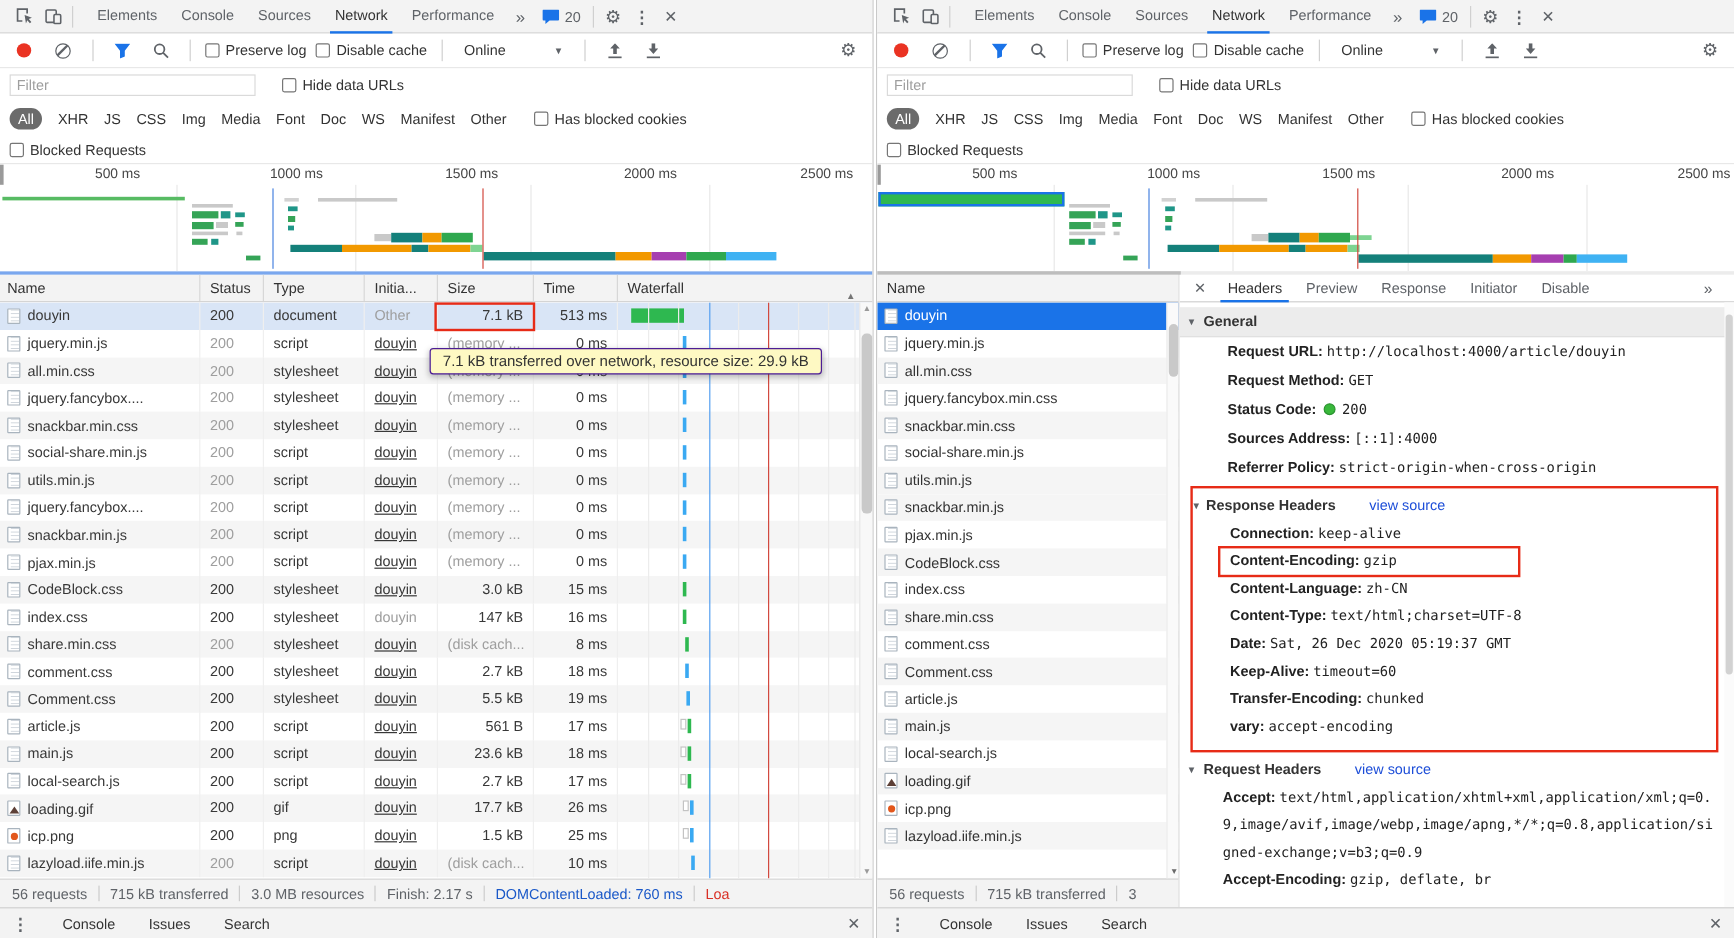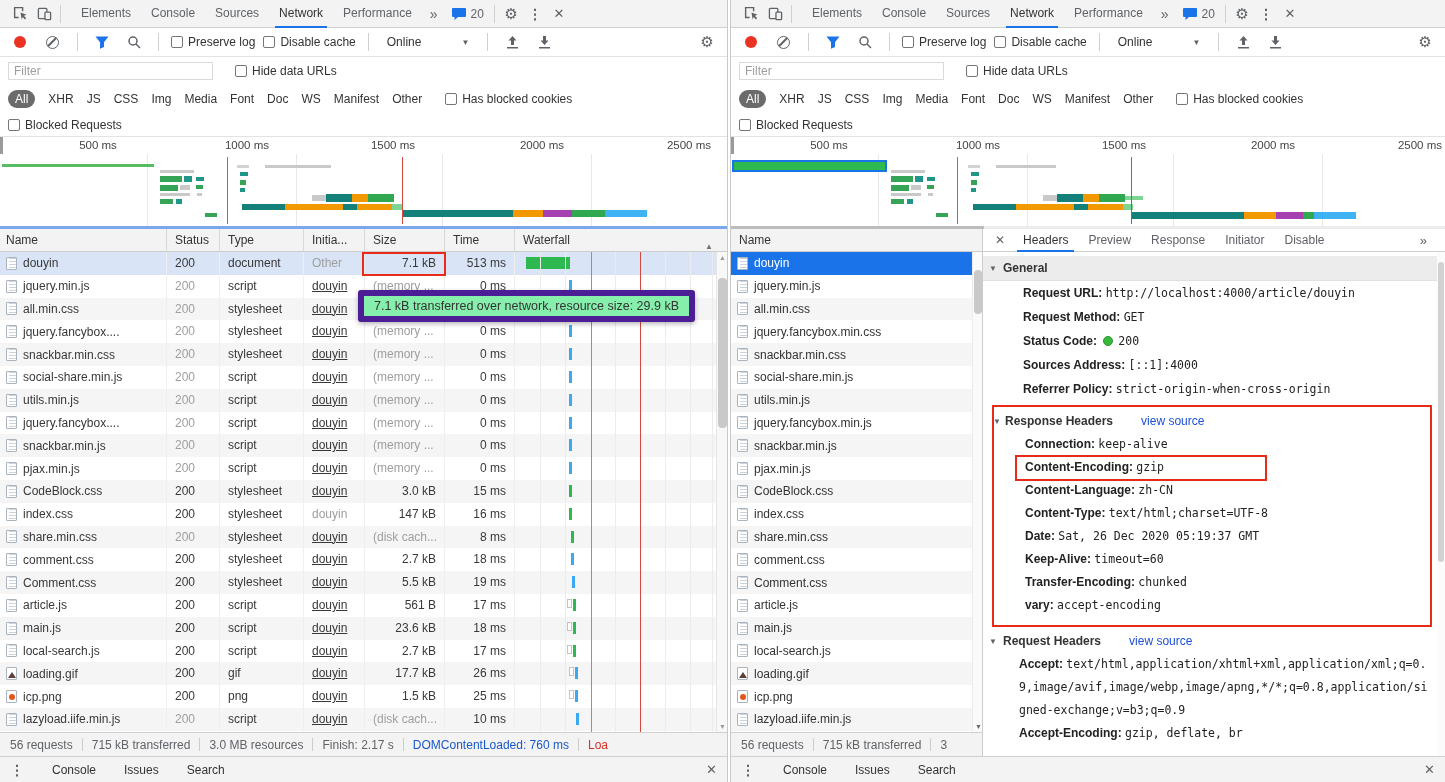--- a/index.html
+++ b/index.html
@@ -80,21 +80,21 @@
   .wftick { position:absolute; top:5px; }
   .wftick.hollow { border:1px solid #c3c3c3; background:#fff; }
   .wfoverlay { position:absolute; top:0; bottom:0; width:1px; z-index:3; }
   .wfoverlay.faint { background:#ececec; } .wfoverlay.blue { background:#55a0f0; } .wfoverlay.red { background:#d2493f; }
 
   .tscroll { position:absolute; right:0; top:0; width:11px; height:480px; background:#f8f8f8; border-left:1px solid #e6e6e6; z-index:6;}
   .tscroll .thumb { position:absolute; left:1px; width:9px; background:#c9c9c9; border-radius:4px; }
   .scroll-arrow { position:absolute; left:1px; width:9px; font-size:7px; color:#9a9a9a; text-align:center; }
 
   
-  .tooltip { position:absolute; left:358px; top:290px; z-index:50; background:#86efac; border:6px solid #4c1d95; border-radius:3px;
+  .tooltip { position:absolute; left:358px; top:290px; z-index:50; background:#fef9c3; border:1px solid #4c1d95; border-radius:3px;
              box-shadow:0 2px 5px rgba(0,0,0,.28); padding:3px 10px; font-size:12.5px; color:#333; white-space:nowrap; }
   .redbox-size { position:absolute; left:362px; top:252px; width:84px; height:24px; border:2px solid #e72b17; z-index:40; }
 
   
   .statusbar { height:24px; background:#f3f3f3; border-top:1px solid #d0d0d0; display:flex; align-items:center; padding:0 10px; color:#5f6368; white-space:nowrap; overflow:hidden; }
   .sb-item { flex:0 0 auto; } .sb-sep { width:1px; height:13px; background:#ccc; margin:0 9px; flex:0 0 auto;}
   .sb-item.blue { color:#1a58c8; } .sb-item.red { color:#d93025; }
   .drawer { position:absolute; left:0; right:0; bottom:0; height:26px; background:#f3f3f3; border-top:1px solid #d0d0d0; display:flex; align-items:center; padding:0 10px; gap:28px; }
   .drawer .kebab { color:#5f6368; cursor:pointer; }
   .drawer-item { color:#333; cursor:pointer; }
@@ -843,24 +843,20 @@
               <span>snackbar.min.css</span>
             </div>
             <div class="lrow">
               <span class="fic "></span>
               <span>social-share.min.js</span>
             </div>
             <div class="lrow odd">
               <span class="fic "></span>
               <span>utils.min.js</span>
             </div>
-            <div class="lrow">
-              <span class="fic "></span>
-              <span>jquery.fancybox.min.js</span>
-            </div>
             <div class="lrow odd">
               <span class="fic "></span>
               <span>snackbar.min.js</span>
             </div>
             <div class="lrow">
               <span class="fic "></span>
               <span>pjax.min.js</span>
             </div>
             <div class="lrow odd">
               <span class="fic "></span>

